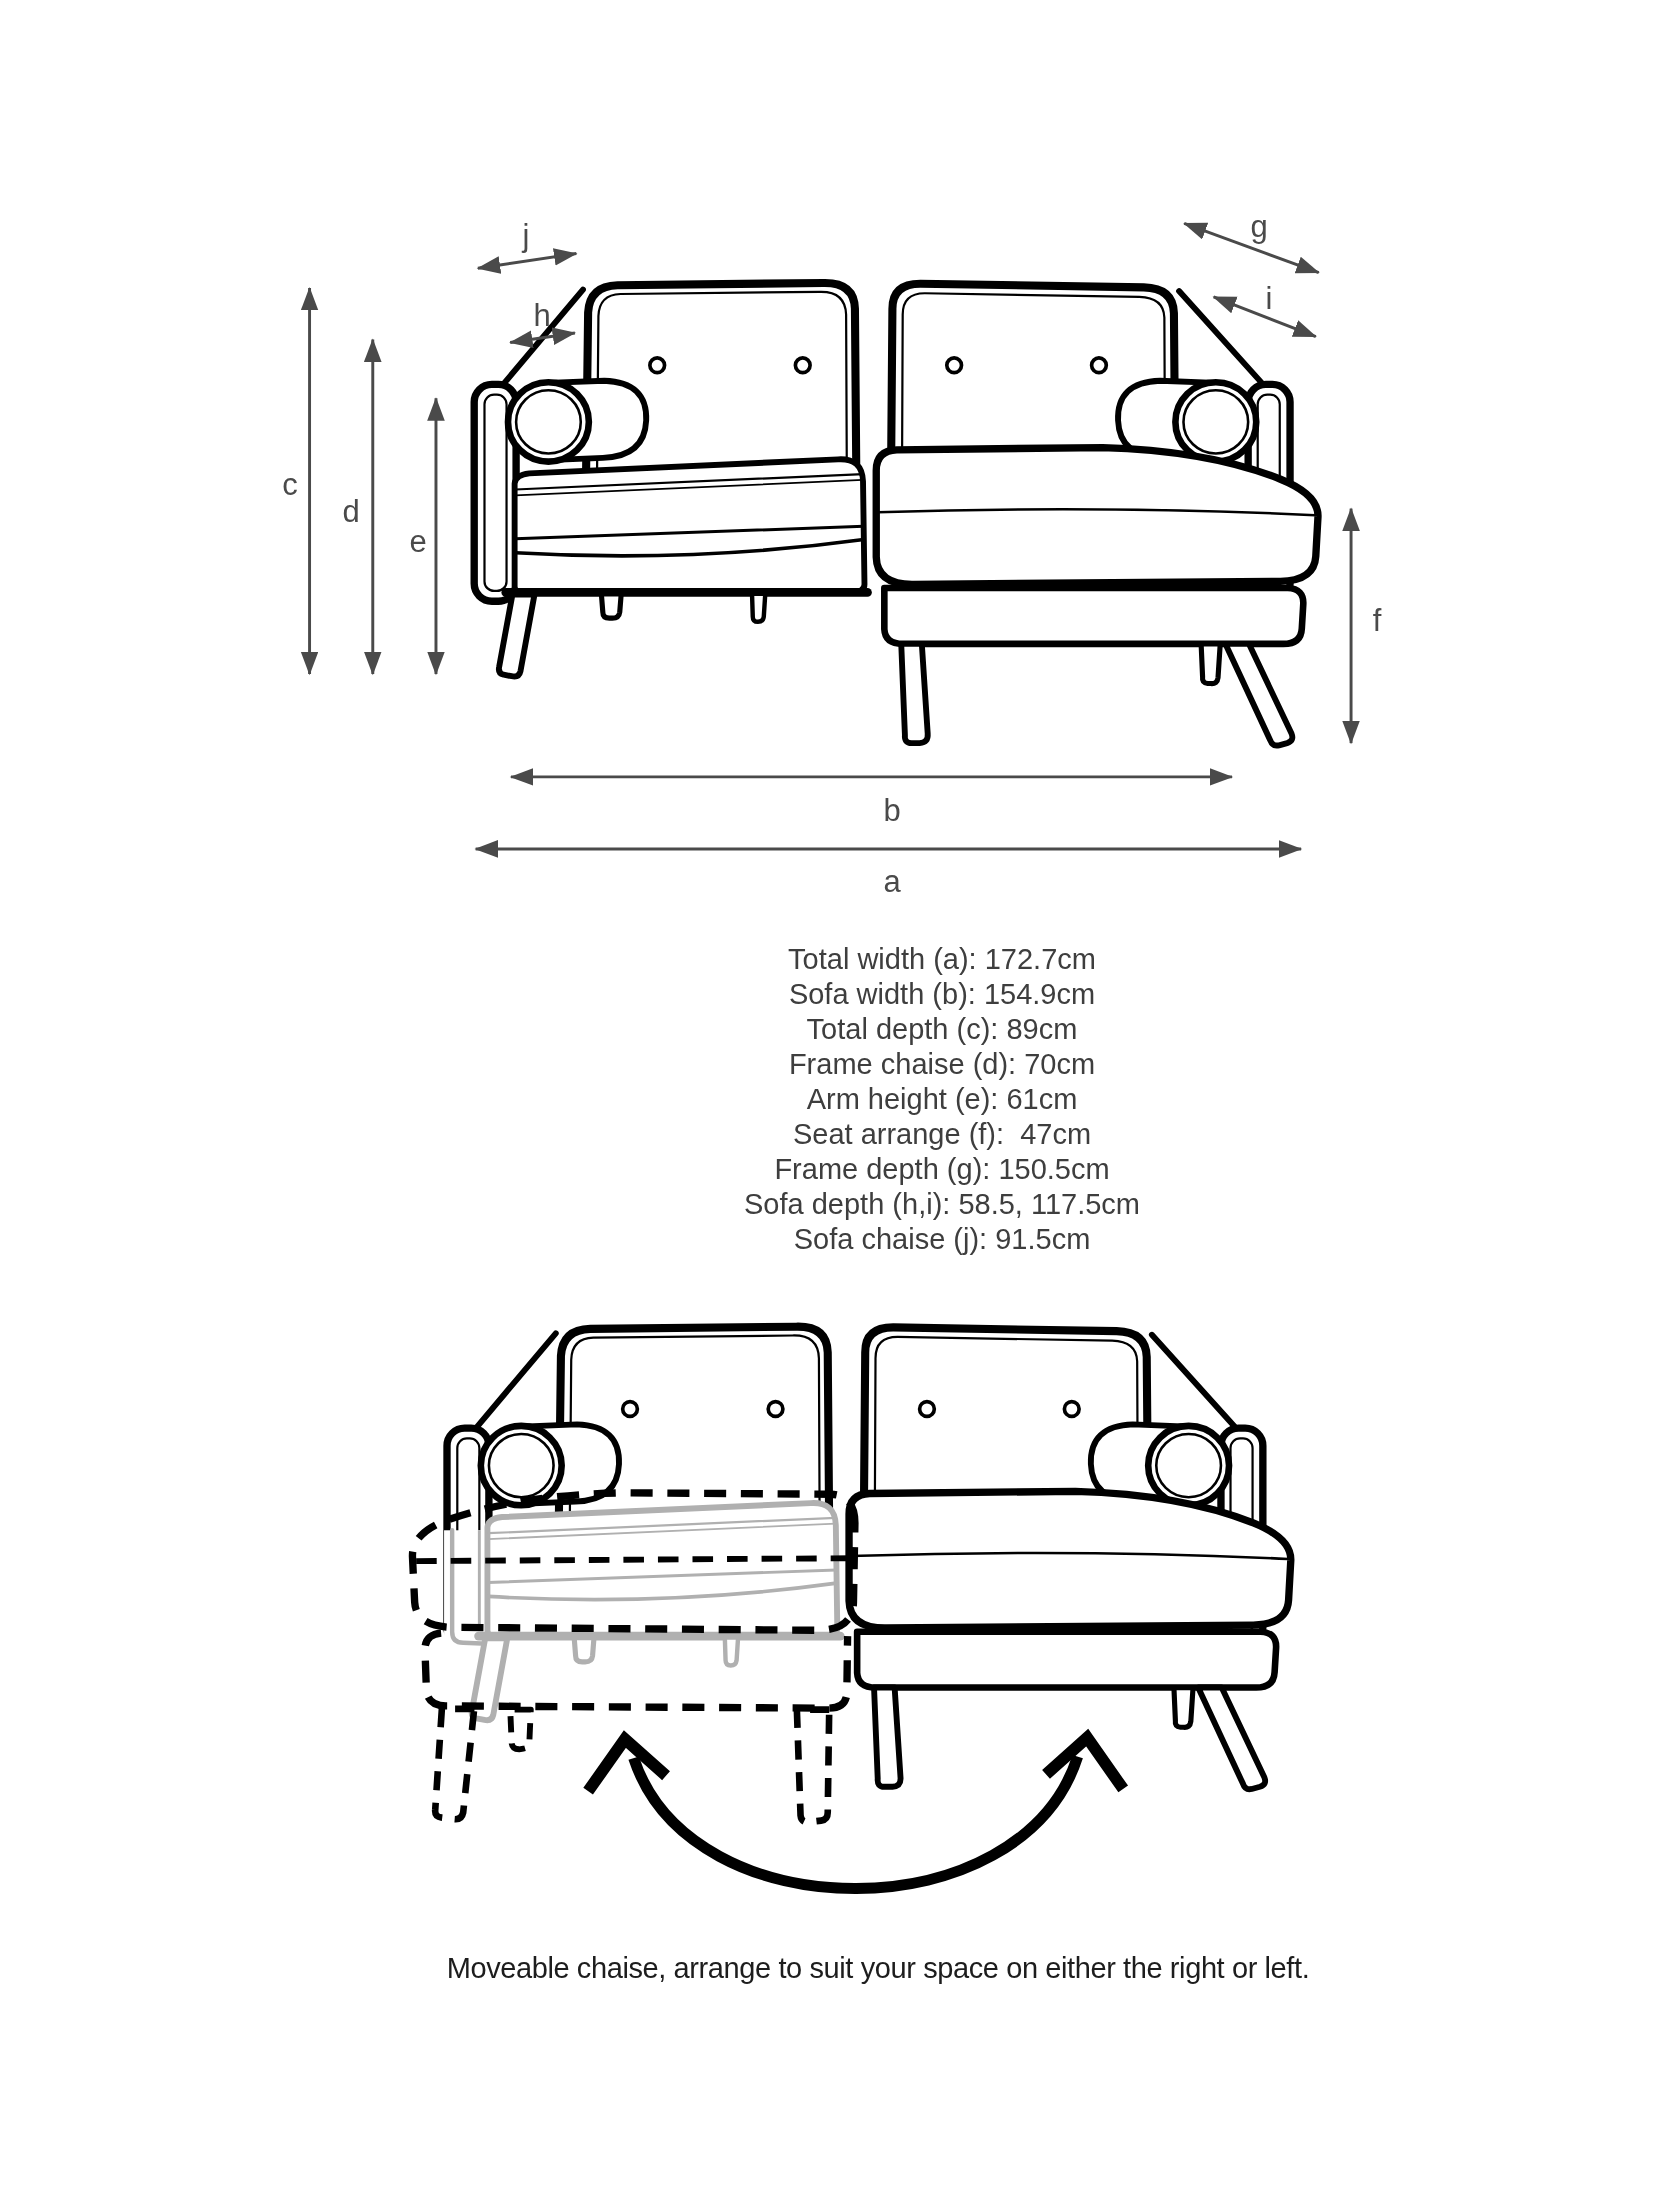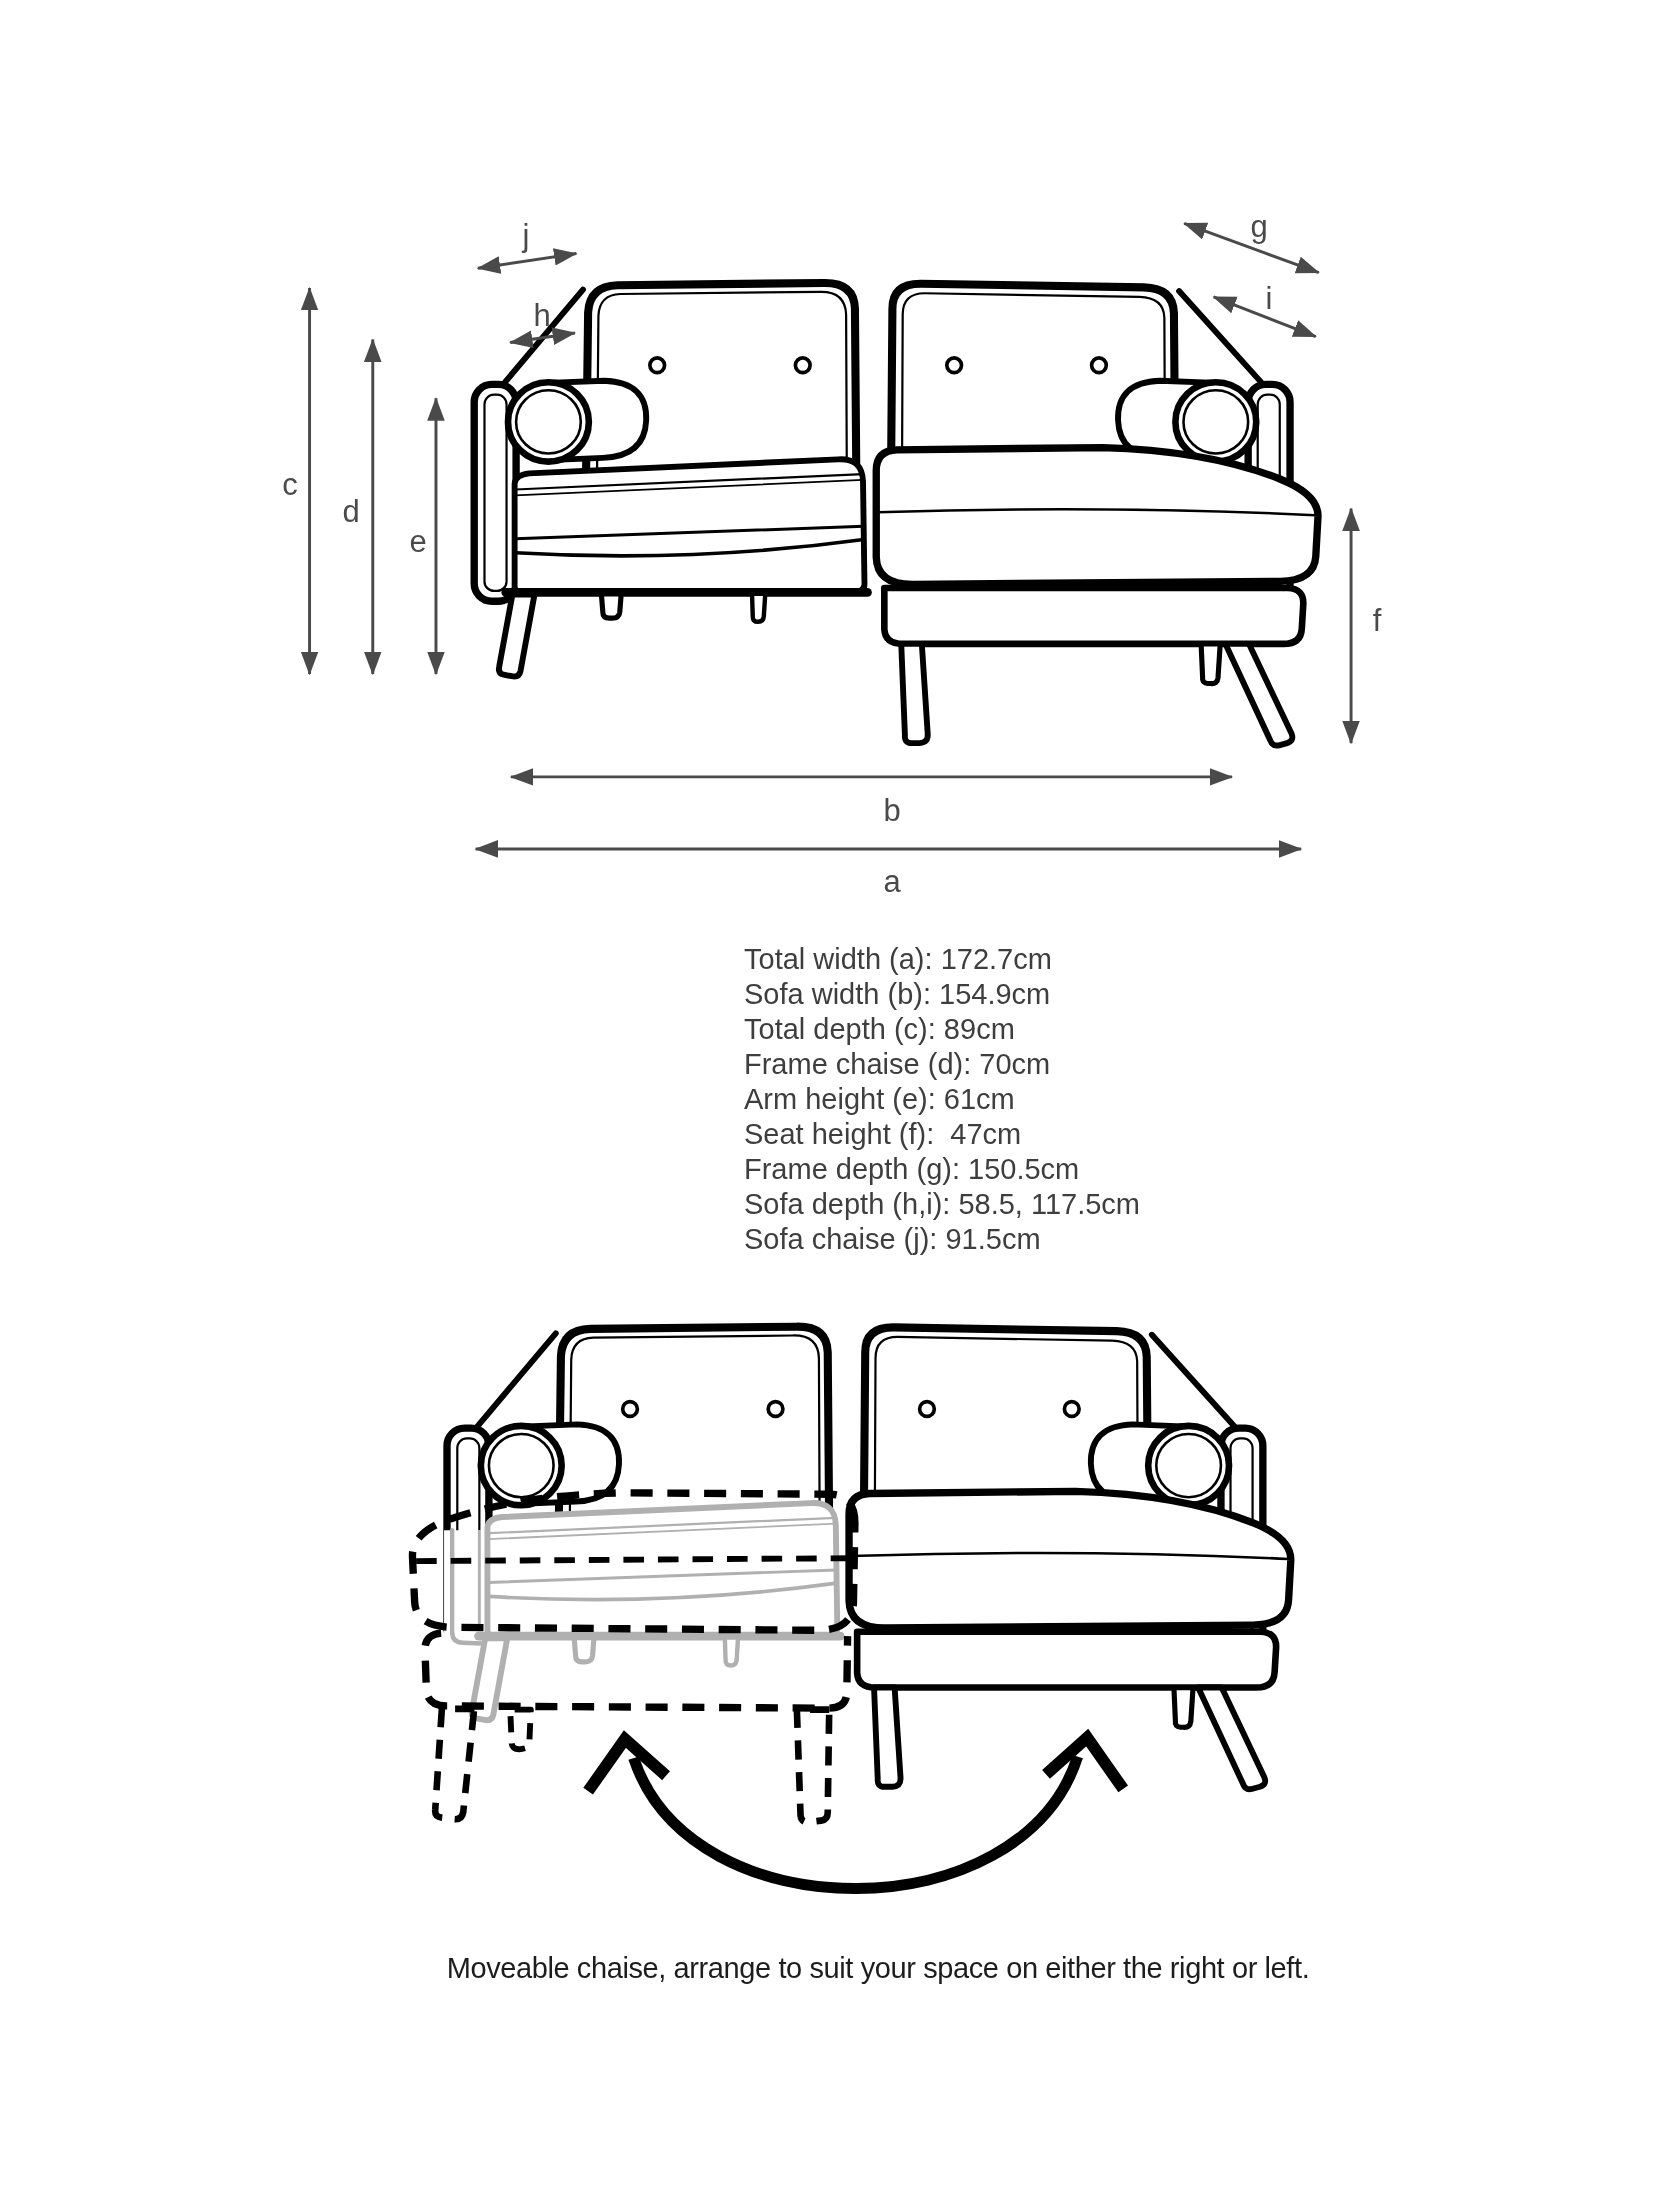--- a/index.html
+++ b/index.html
@@ -3,21 +3,21 @@
 <meta charset="utf-8">
 <style>
   html,body{margin:0;padding:0;background:#fff;}
   #page{position:relative;width:1654px;height:2205px;background:#fff;overflow:hidden;
         font-family:"Liberation Sans", sans-serif;}
   svg{position:absolute;left:0;top:0;}
   .dim-label{position:absolute;transform:translate(-50%,-50%);font-size:31px;color:#4a4a4a;
              line-height:1;user-select:none;}
   #spec-block{position:absolute;left:744px;top:942px;font-size:29px;line-height:35px;
               color:#3e3e3e;}
-  #spec-block .spec-line{white-space:pre;}
+  #spec-block .spec-line{white-space:pre;text-align:center;}
   #caption{position:absolute;left:51px;top:1952px;width:1654px;text-align:center;
            font-size:29px;font-weight:300;color:#1d1d1d;letter-spacing:-0.4px;}
 </style>
 </head>
 <body>
 
 <div id="page">
 
 <svg width="1654" height="2205" viewBox="0 0 2250 3000">
   <defs>
@@ -144,21 +144,21 @@
   <span class="dim-label" style="left:1377px;top:620px">f</span>
   <span class="dim-label" style="left:892px;top:810px">b</span>
   <span class="dim-label" style="left:892px;top:881px">a</span>
 
   <div id="spec-block">
     <div class="spec-line">Total width (a): 172.7cm</div>
     <div class="spec-line">Sofa width (b): 154.9cm</div>
     <div class="spec-line">Total depth (c): 89cm</div>
     <div class="spec-line">Frame chaise (d): 70cm</div>
     <div class="spec-line">Arm height (e): 61cm</div>
-    <div class="spec-line">Seat height (f):  47cm</div>
+    <div class="spec-line">Seat arrange (f):  47cm</div>
     <div class="spec-line">Frame depth (g): 150.5cm</div>
     <div class="spec-line">Sofa depth (h,i): 58.5, 117.5cm</div>
     <div class="spec-line">Sofa chaise (j): 91.5cm</div>
   </div>
 
   <div id="caption">Moveable chaise, arrange to suit your space on either the right or left.</div>
 
 </div>
 
 

